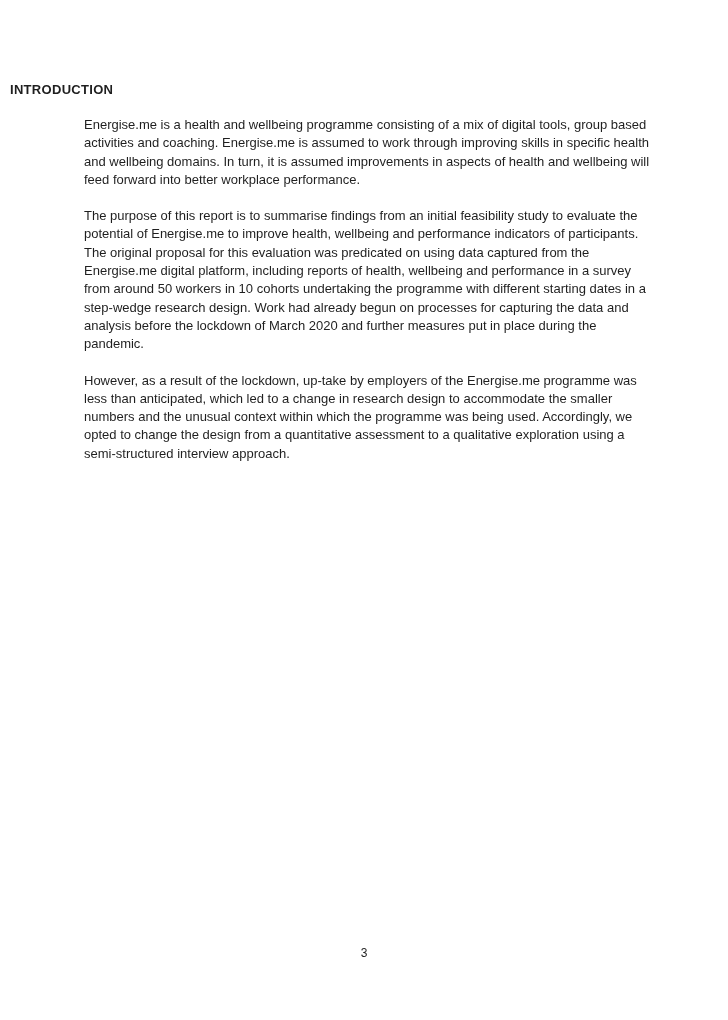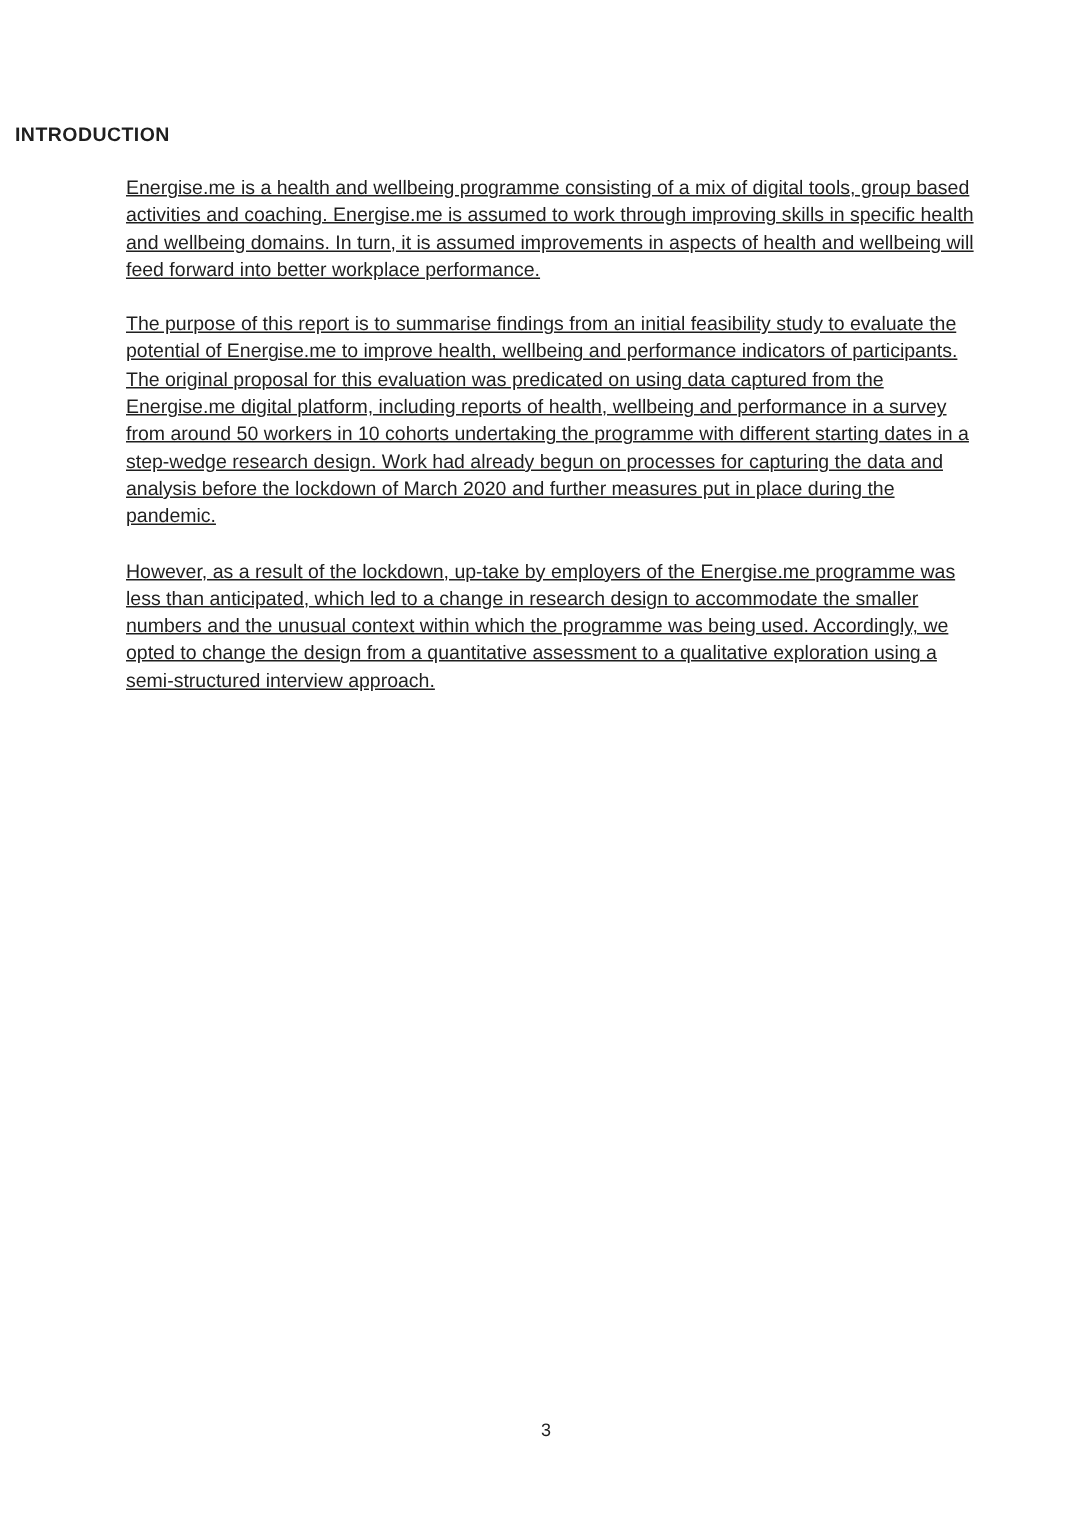--- a/index.html
+++ b/index.html
@@ -33,21 +33,20 @@
     top: 116px;
     left: 84px;
     width: 566px;
   }
   .content p {
     margin: 0 0 18px 0;
     font-size: 13px;
     line-height: 18.3px;
     text-align: left;
     color: #1f1f1f;
-    text-decoration: underline;
   }
   .page-number {
     position: absolute;
     top: 946px;
     left: 0;
     width: 728px;
     text-align: center;
     font-size: 12px;
     color: #1f1f1f;
   }

